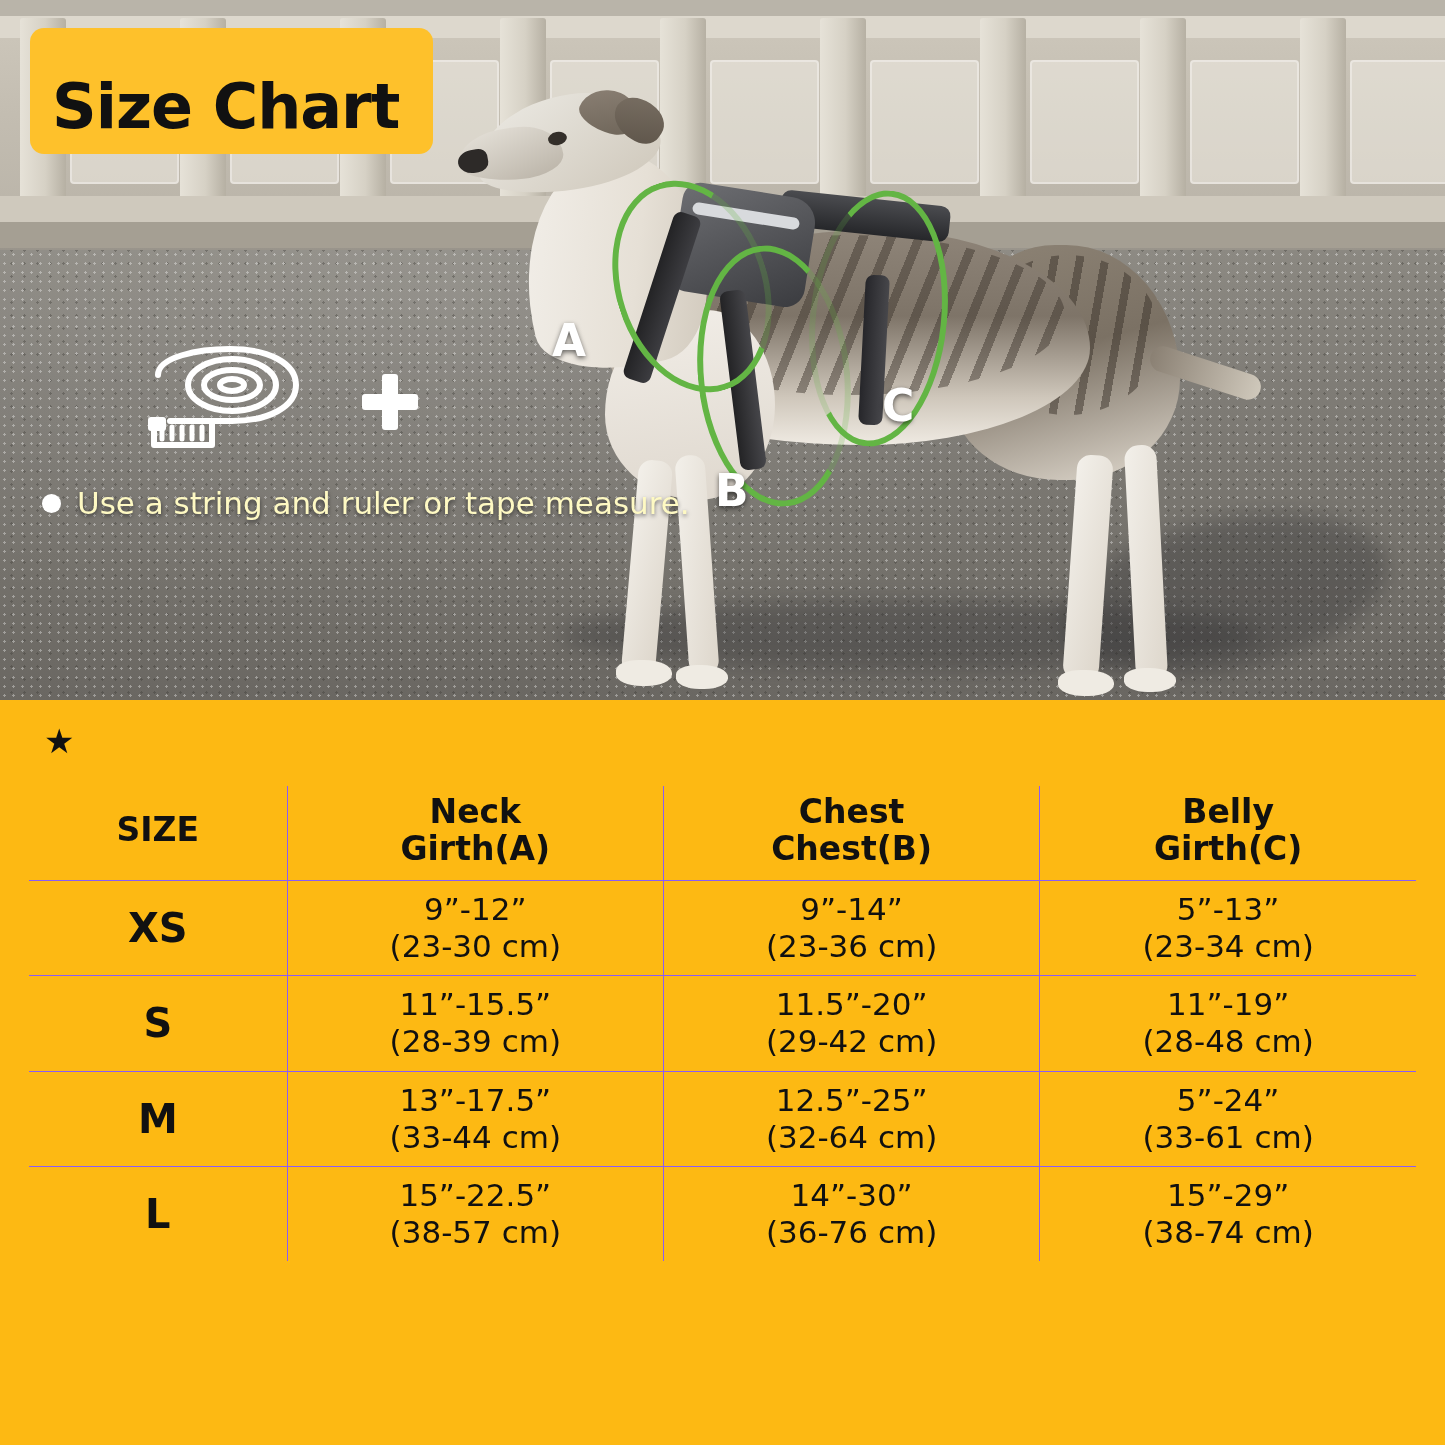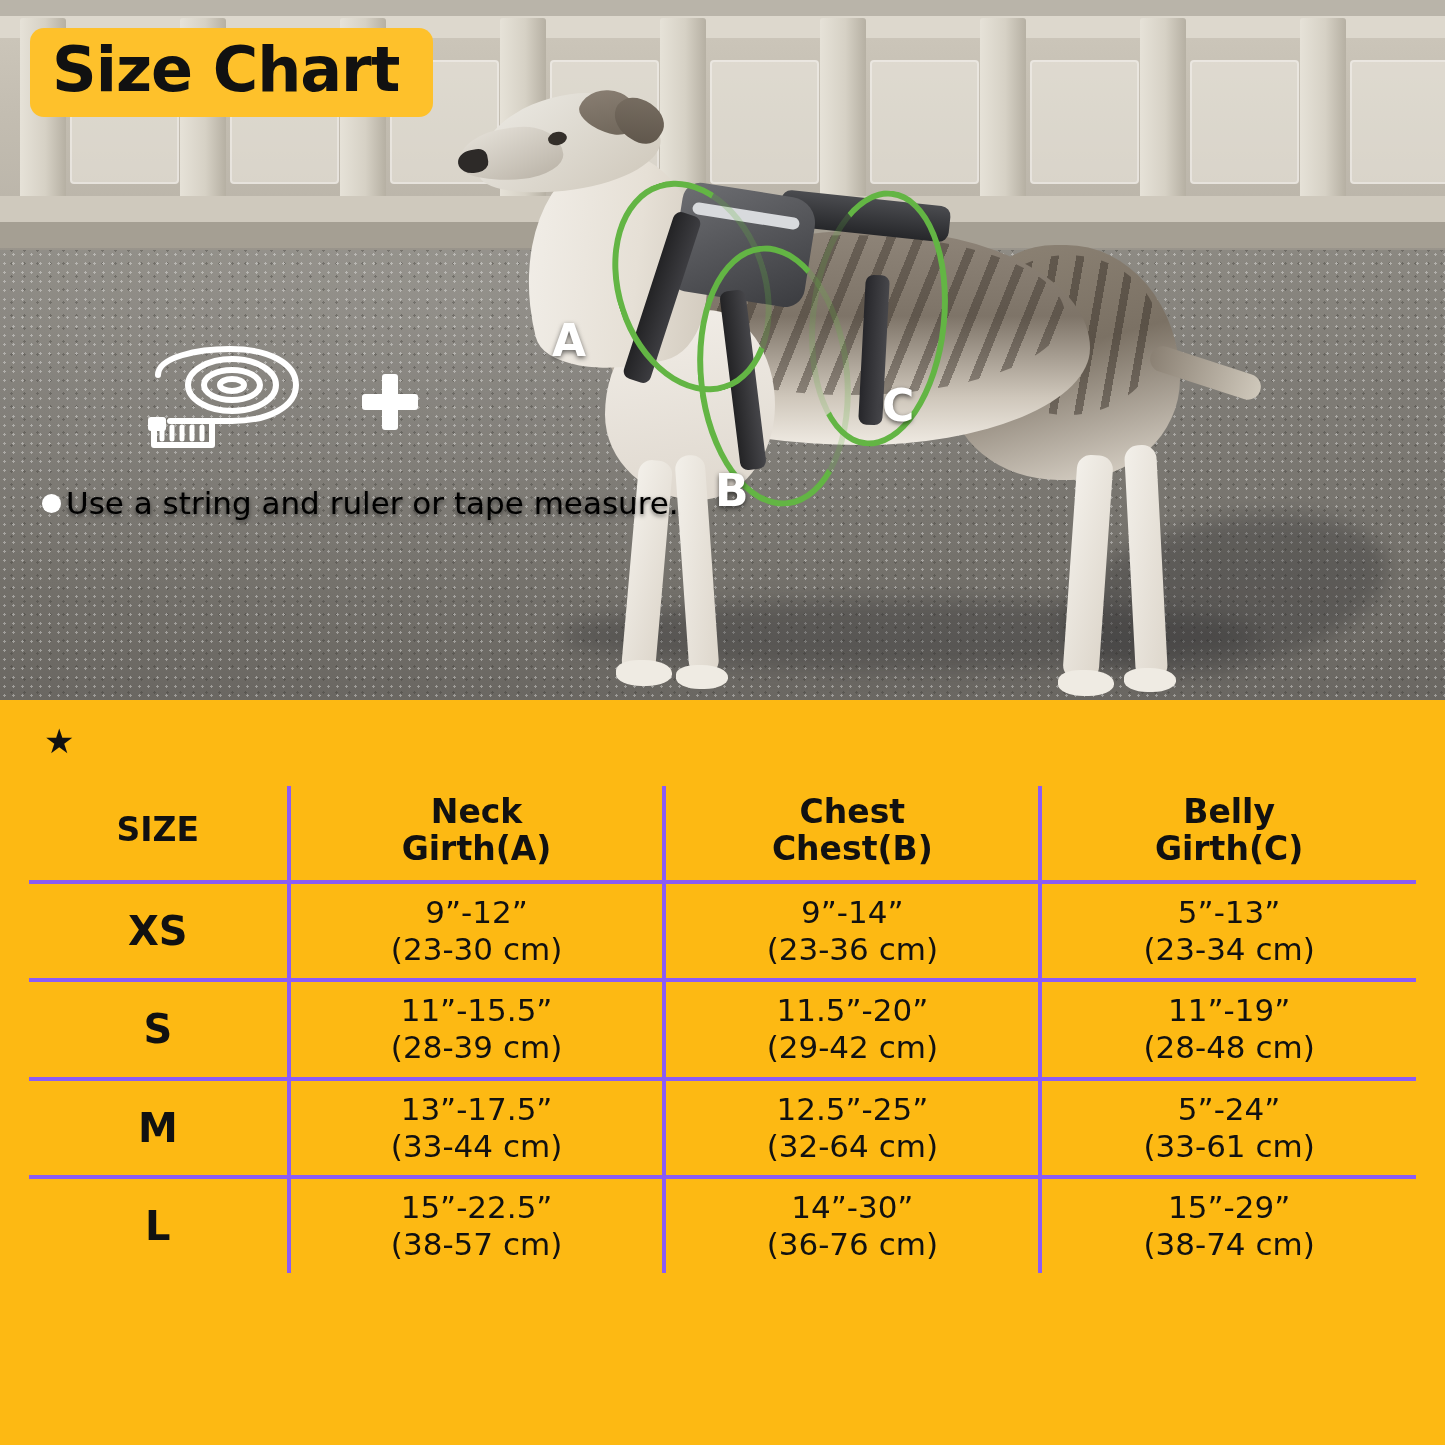--- a/index.html
+++ b/index.html
@@ -264,20 +264,21 @@
     padding: 10px 34px 16px 22px;
   }
   .title-badge .t {
     font-family: "DejaVu Sans", sans-serif;
     font-weight: 700;
     font-size: 62px;
     color: #111111;
     letter-spacing: -1px;
     line-height: 1.02;
     white-space: nowrap;
+    margin-top: 37px;
   }
 
   
   .tape-row {
     position: absolute;
     left: 140px; top: 345px;
     display: flex;
     align-items: center;
     gap: 52px;
   }
@@ -292,22 +293,22 @@
     border-radius: 3px;
   }
   .plus-ic::before { left: 20px; top: 0; width: 16px; height: 56px; }
   .plus-ic::after  { left: 0; top: 20px; width: 56px; height: 16px; }
 
   .use-note {
     position: absolute;
     left: 42px; top: 485px;
     display: flex;
     align-items: center;
-    gap: 5px;
-    color: #000000;
+    gap: 16px;
+    color: #fef9c3;
     font-size: 31px;
     font-family: "DejaVu Sans", sans-serif;
     text-shadow: 0 2px 4px rgba(0,0,0,.55);
   }
   .bullet-dot {
     width: 19px; height: 19px; border-radius: 50%;
     background: #ffffff; flex: 0 0 auto;
   }
 
   
@@ -329,21 +330,21 @@
   }
   .star { font-size: 34px; line-height: 1; color: #111; }
 
   table.size-table {
     width: 1387px;
     margin: 12px auto;
     border-collapse: collapse;
     table-layout: fixed;
   }
   table.size-table th, table.size-table td {
-    border: 4px solid #8b5cf6;
+    border: 1px solid #8b5cf6;
     text-align: center;
     color: #111;
     font-family: "DejaVu Sans", sans-serif;
   }
   table.size-table th:first-child, table.size-table td:first-child {
     border-left: none;
     width: 18%;
   }
   table.size-table th:last-child, table.size-table td:last-child {
     border-right: none;

